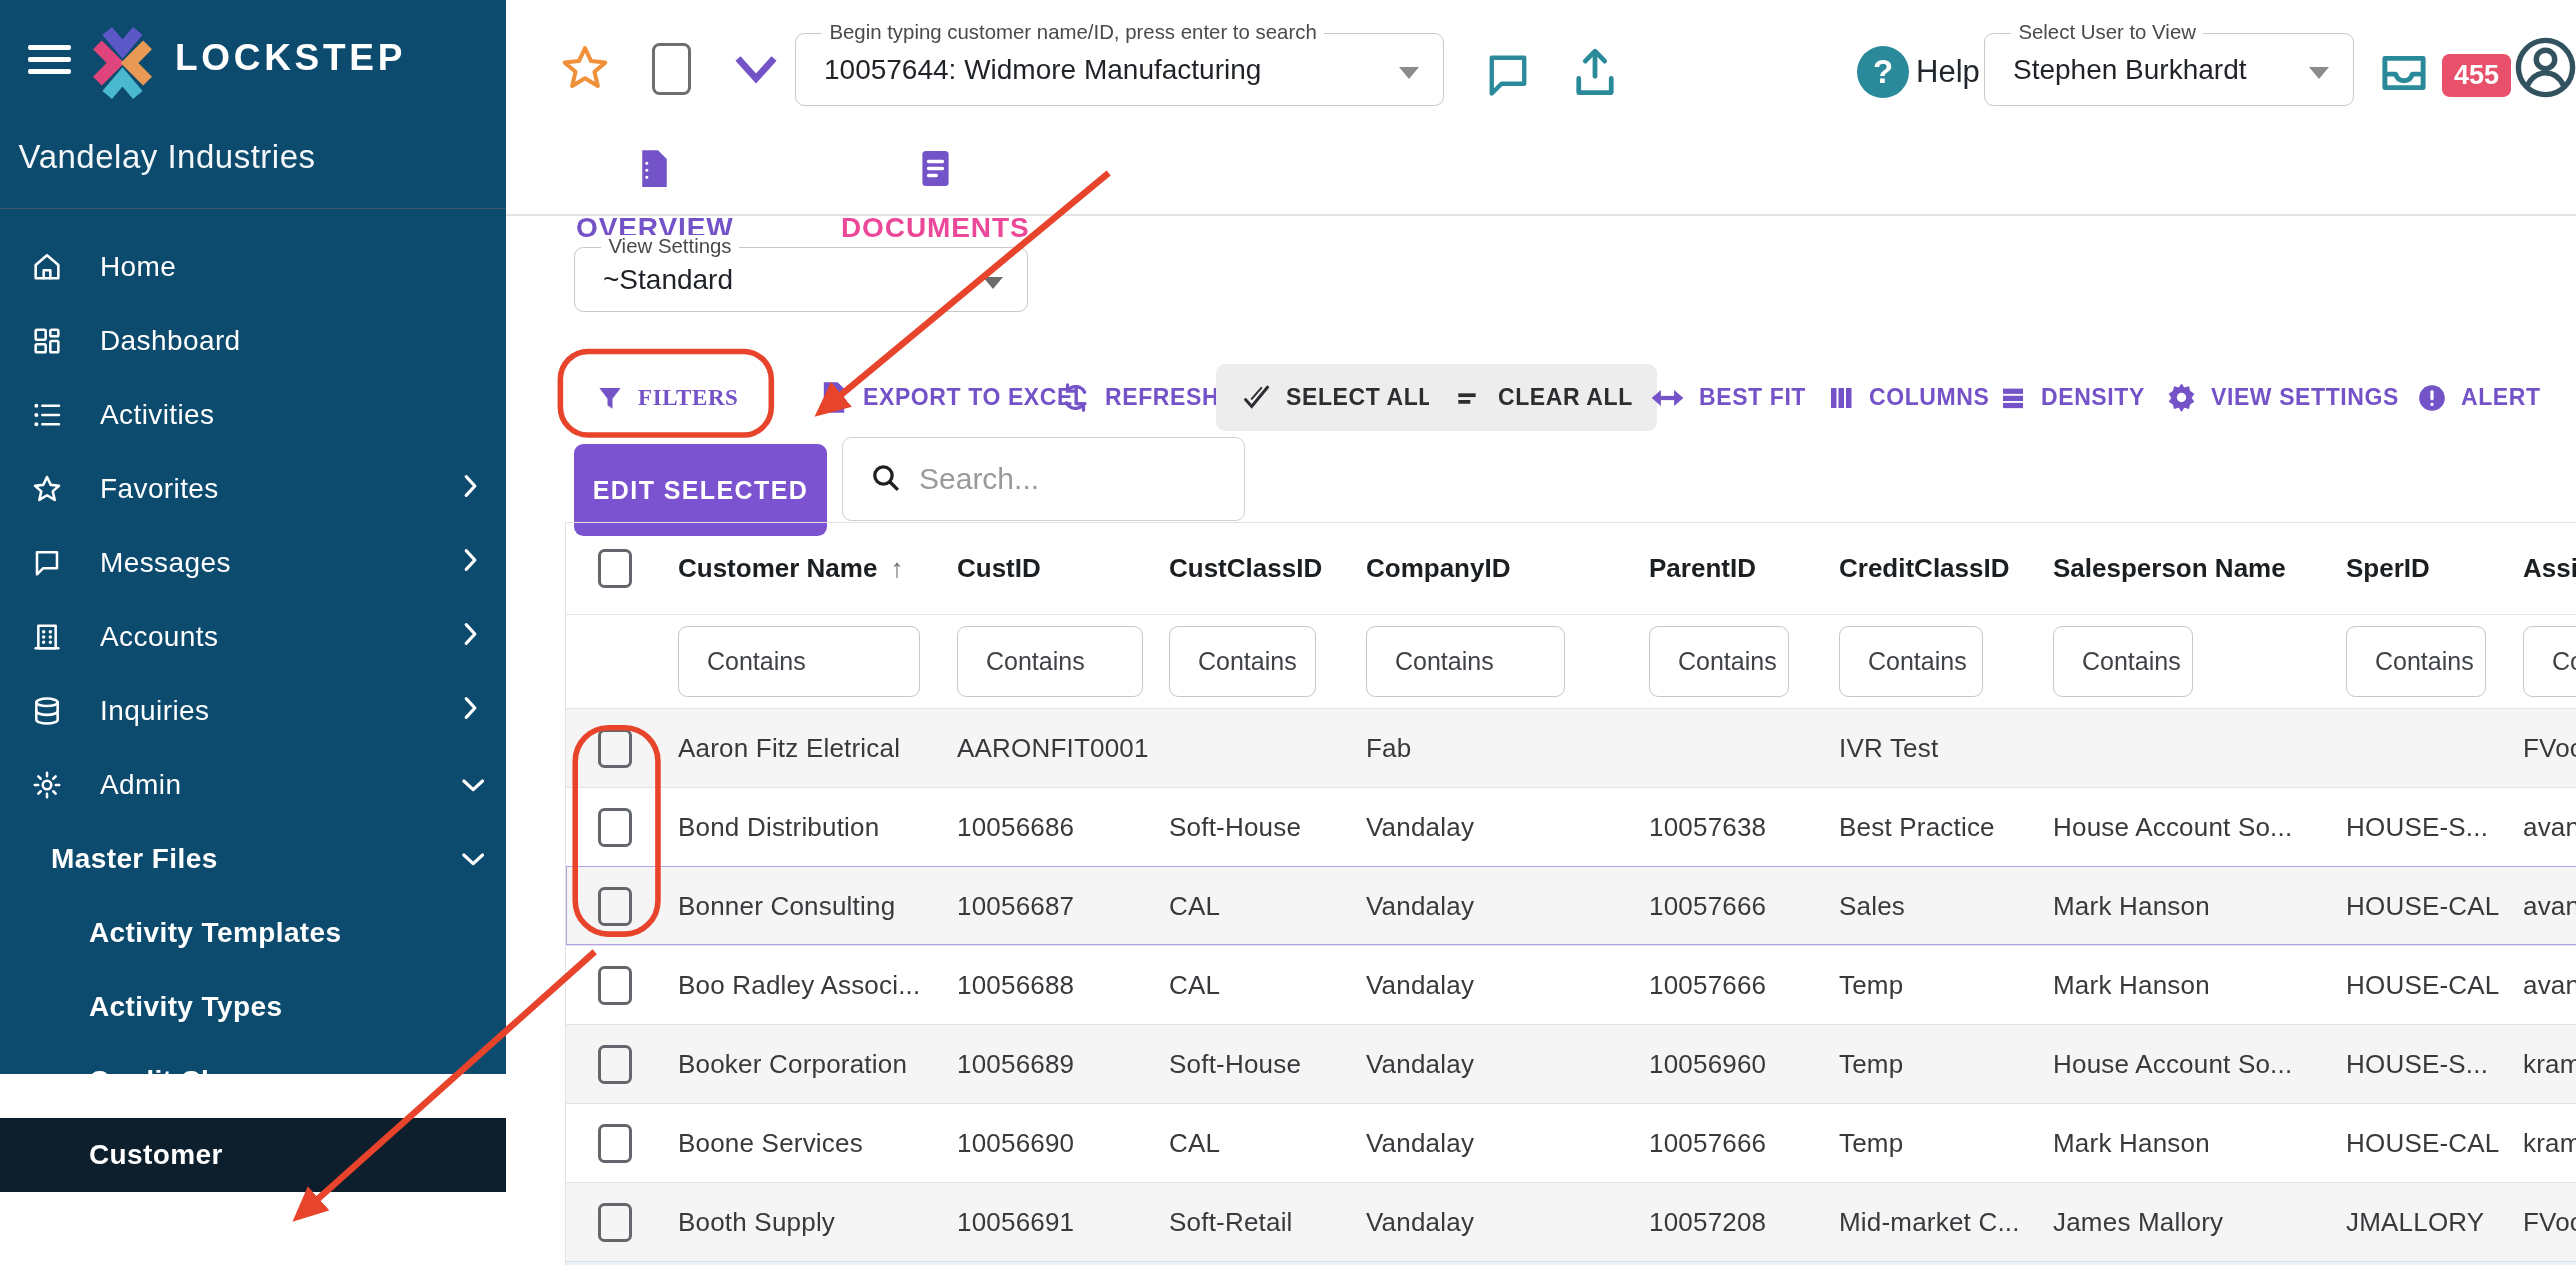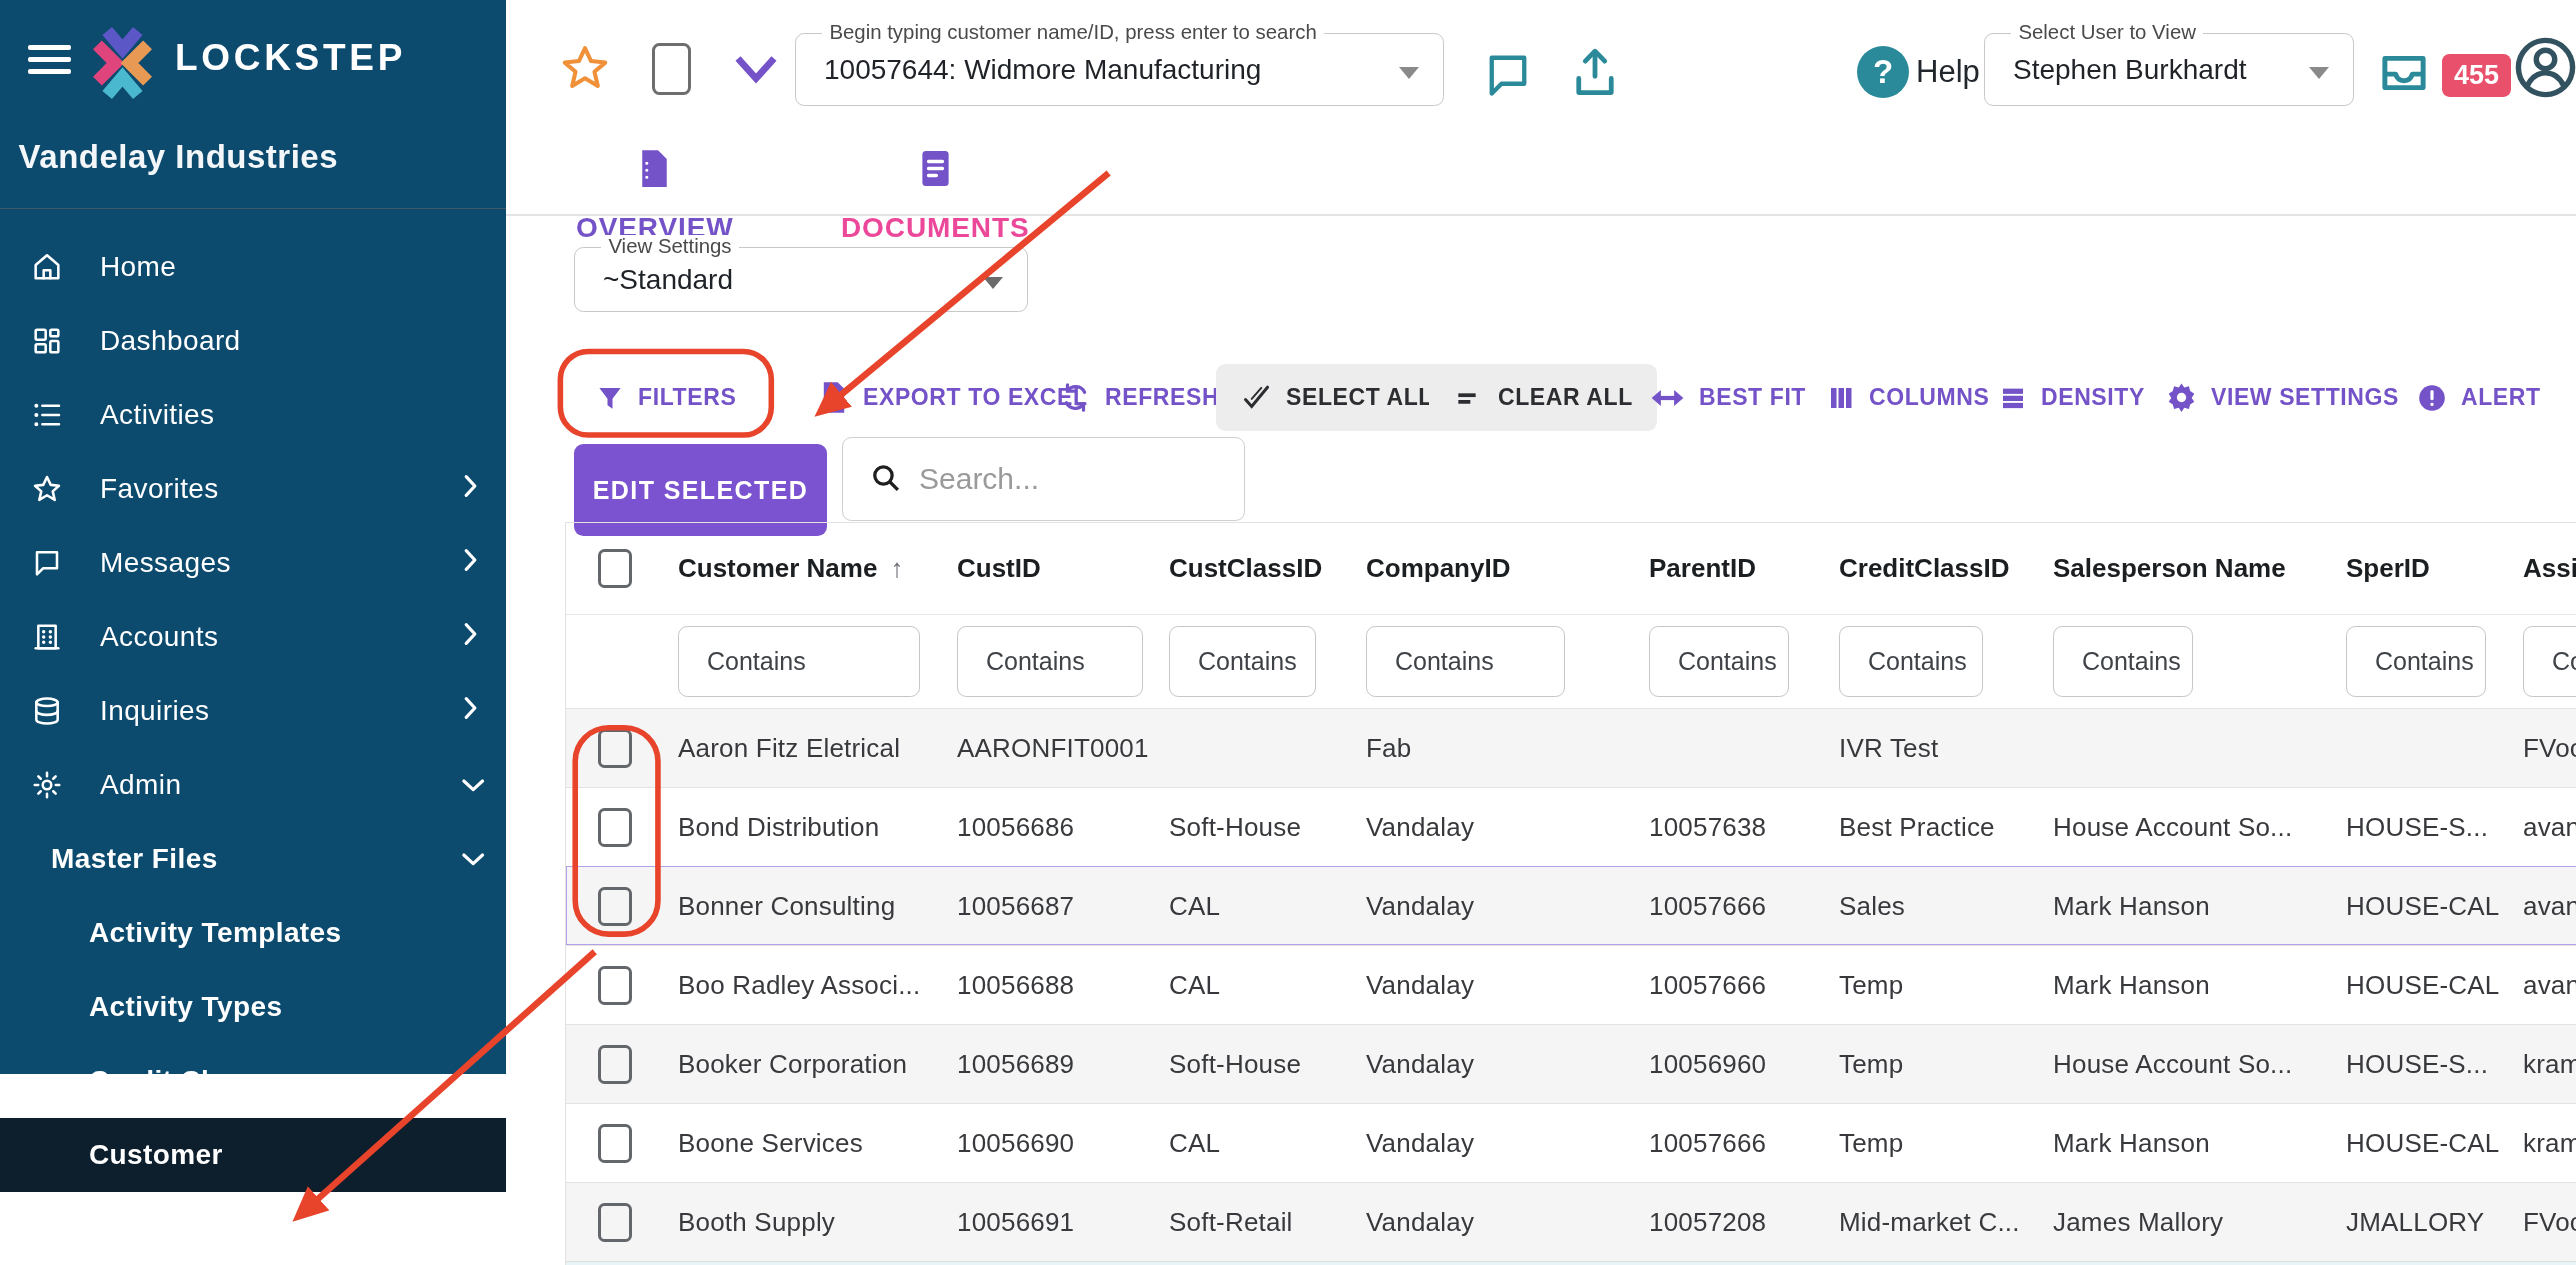--- a/index.html
+++ b/index.html
@@ -4,21 +4,21 @@
 <style>
   html,body{margin:0;padding:0;overflow:hidden;background:#fff;}
   body{width:2576px;height:1266px;position:relative;font-family:"Liberation Sans",sans-serif;color:#37393c;}
   .abs{position:absolute;}
   
   #sidebar{left:0;top:0;width:506px;height:1074px;background:#0c4a6e;color:#fff;}
   #hamburger{left:28px;top:45px;width:43px;cursor:pointer;}
   #hamburger div{height:4.6px;background:#fff;border-radius:1.9px;margin-bottom:7.4px;}
   #logo-x{left:89px;top:24px;}
   #logo-text{left:175px;top:37px;font-size:37px;font-weight:bold;letter-spacing:3.7px;color:#fff;}
-  #org-name{left:18.6px;top:138px;font-size:33px;font-weight:700;color:#f4f7f9;letter-spacing:0.5px;}
+  #org-name{left:18.6px;top:138px;font-size:33px;font-weight:400;color:#f4f7f9;letter-spacing:0.5px;}
   #side-divider{left:0;top:208px;width:506px;height:0.9px;background:#41586b;}
   #side-items{left:0;top:230px;width:506px;}
   .side-item{height:74px;display:flex;align-items:center;position:relative;font-size:28px;letter-spacing:0.4px;cursor:pointer;}
   .side-item .ic{position:absolute;left:28px;width:37px;display:flex;justify-content:center;}
   .side-item .lbl0{margin-left:100px;}
   .side-item .lbl1{margin-left:51px;font-weight:bold;}
   .side-item .lbl2{margin-left:89px;font-weight:bold;}
   .side-item .chev{position:absolute;right:26px;top:50%;transform:translateY(-50%);}
   .side-item .chev.down{transform:translateY(-50%) rotate(90deg);}
   .side-item.active{background:#0d1e2c;}
@@ -250,21 +250,21 @@
 </div>
 <div id="tab-divider" class="abs"></div>
 
 <div class="abs fl-box" style="left:574px;top:247px;width:452px;height:63px;">
   <span class="fl-label">View Settings</span>
   <span class="fl-value">~Standard</span>
   <span class="caret"></span>
 </div>
 
 <div id="toolbar">
-    <div class="tb-btn" style="left: 595px; color: rgb(116, 82, 200);">
+    <div class="tb-btn" style="left: 595px; color: rgb(116, 82, 200); font-family: Liberation Serif, serif;">
       <span style="display:flex;">
         <svg width="30" height="30" viewBox="0 0 24 24">
           <path d="M3.5 4 H20.5 L14 12.5 V20.5 L10 17.8 V12.5 Z" fill="#7452c8"></path>
         </svg>
       </span>
       <span>FILTERS</span>
     </div>
     <div class="tb-btn" style="left: 818px; color: rgb(116, 82, 200);">
       <span style="display:flex;">
         <svg width="32" height="35" viewBox="0 0 20 24">

